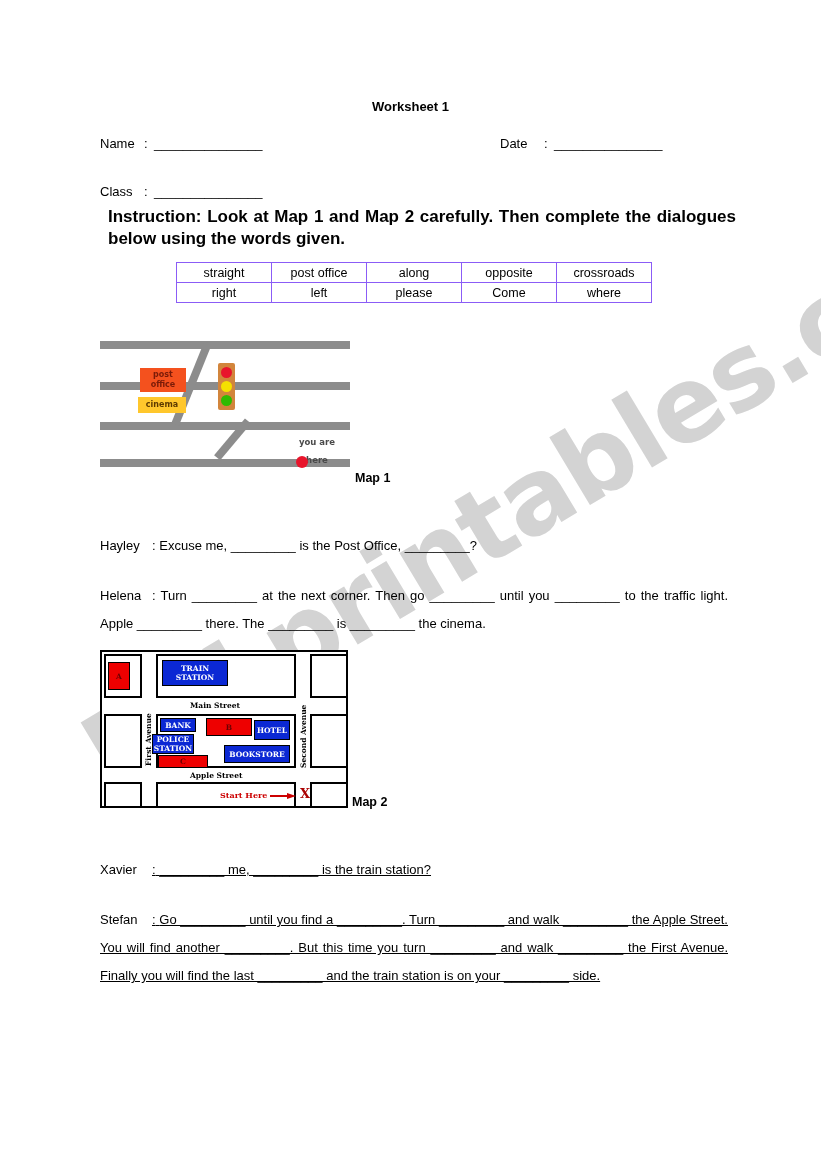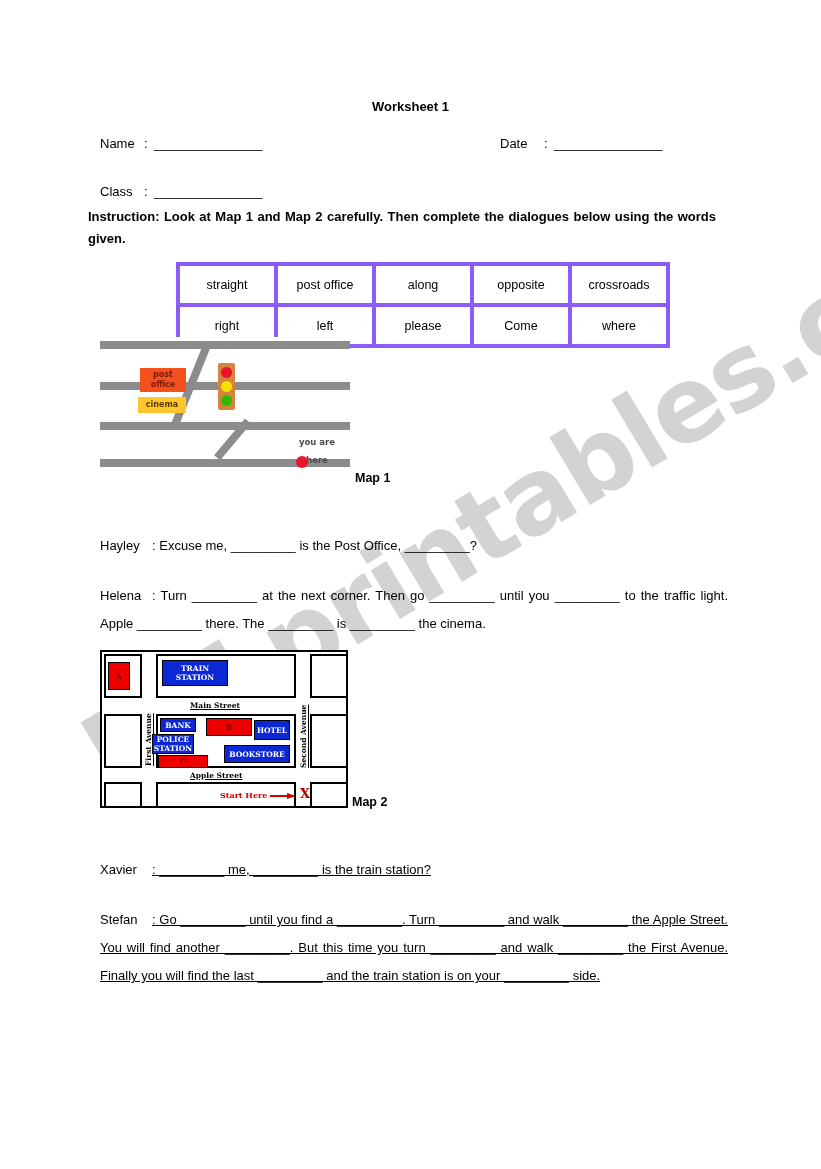--- a/index.html
+++ b/index.html
@@ -68,40 +68,40 @@
   }
   #name-row  { left: 100px; top: 136px; }
   #date-row  { left: 500px; top: 136px; }
   #class-row { left: 100px; top: 172px; margin-top: 12px; }
   .field-label { display: inline-block; min-width: 44px; }
   .field-colon { display: inline-block; width: 10px; }
   .blank-line  { letter-spacing: 0px; }
 
   #instruction {
     position: absolute;
-    left: 88px;
+    left: 108px;
     top: 206px;
     width: 628px;
     font-weight: bold;
-    font-size: 13px;
+    font-size: 17px;
     line-height: 22px;
     text-align: justify;
   }
 
   
   #wordbank {
     position: absolute;
     left: 176px;
     top: 262px;
     border-collapse: collapse;
   }
   #wordbank td {
-    border: 4px solid #8b5cf6;
+    border: 1px solid #8b5cf6;
     height: 19px;
-    padding: 9px 6px;
+    padding: 0 6px;
     text-align: center;
     font-size: 12.5px;
     white-space: nowrap;
     background: transparent;
   }
   #wordbank td.c0 { width: 82px; }
   #wordbank td.c1 { width: 82px; }
   #wordbank td.c2 { width: 82px; }
   #wordbank td.c3 { width: 82px; }
   #wordbank td.c4 { width: 82px; }
@@ -258,21 +258,20 @@
     box-sizing: border-box;
   }
   
   .m2-street {
     position: absolute;
     font-family: "DejaVu Serif", serif;
     font-weight: bold;
     font-size: 7.5px;
     color: #000000;
     white-space: nowrap;
-    text-decoration: underline;
   }
   .m2-street.vertical {
     writing-mode: vertical-rl;
     transform: rotate(180deg);
   }
   
   .m2-bldg {
     position: absolute;
     box-sizing: border-box;
     font-family: "DejaVu Serif", serif;

